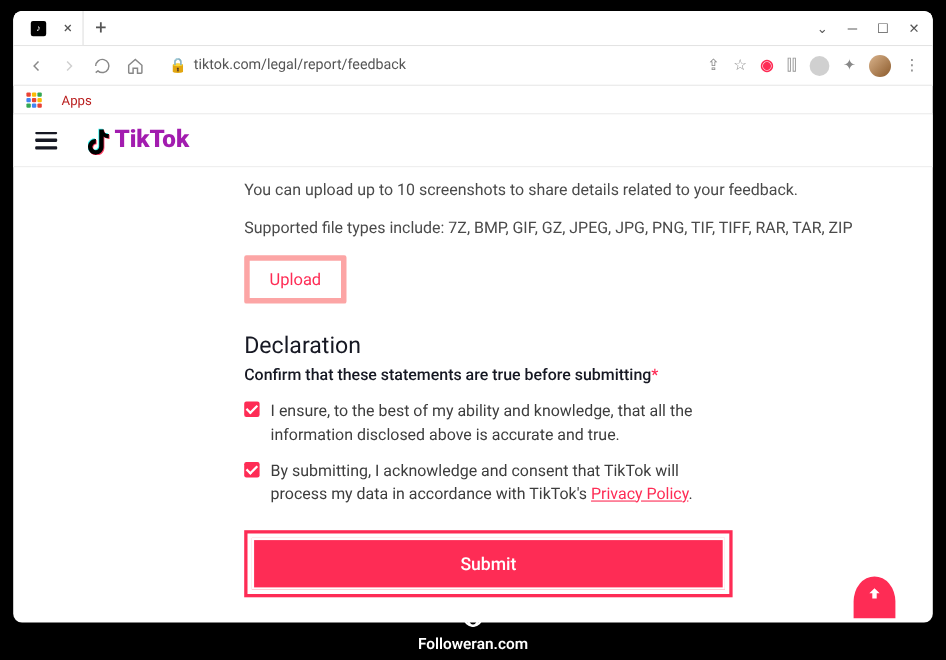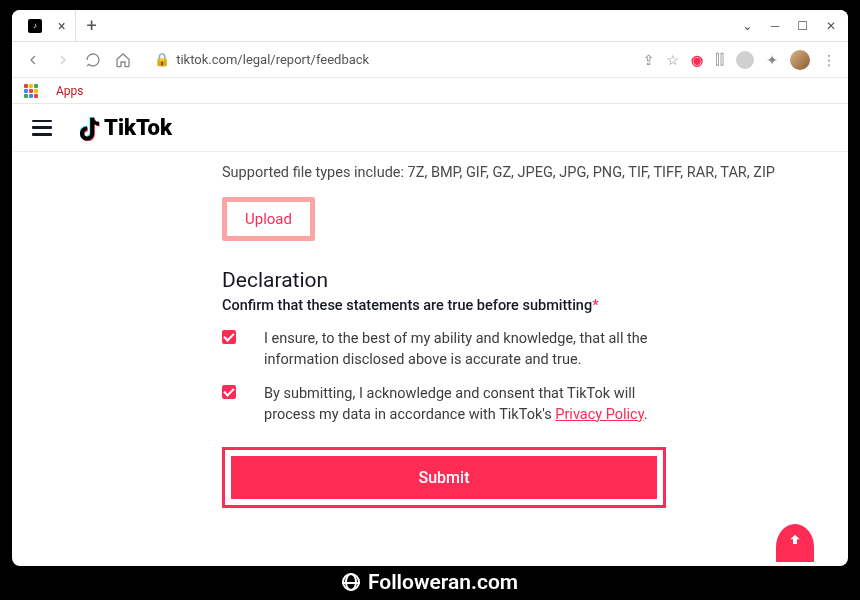--- a/index.html
+++ b/index.html
@@ -21,39 +21,39 @@
   .ext-icons .dot { width: 18px; height: 18px; border-radius: 50%; background: #d0d0d0; }
   .ext-icons .avatar { width: 20px; height: 20px; border-radius: 50%; background: linear-gradient(135deg,#d9b38c,#8b5a2b); }
   .bookmarks { height: 26px; display: flex; align-items: center; gap: 18px; padding: 0 12px; border-bottom: 1px solid #e8e8e8; font-size: 12px; color: #b91c1c; }
   .apps-icon { width: 14px; height: 14px; display: grid; grid-template-columns: repeat(3,1fr); grid-template-rows: repeat(3,1fr); gap: 1px; }
   .apps-icon span { background: linear-gradient(45deg,#f44,#4a4,#48f,#fb0); border-radius: 1px; }
   .apps-icon span:nth-child(1){background:#ea4335}.apps-icon span:nth-child(2){background:#fbbc05}.apps-icon span:nth-child(3){background:#34a853}.apps-icon span:nth-child(4){background:#4285f4}.apps-icon span:nth-child(5){background:#ea4335}.apps-icon span:nth-child(6){background:#fbbc05}.apps-icon span:nth-child(7){background:#34a853}.apps-icon span:nth-child(8){background:#4285f4}.apps-icon span:nth-child(9){background:#ea4335}
   .content { flex: 1; overflow: hidden; position: relative; }
   .app-header { height: 48px; display: flex; align-items: center; padding: 0 20px; border-bottom: 1px solid #eee; background: #fff; }
   .hamburger { width: 20px; height: 16px; display: flex; flex-direction: column; justify-content: space-between; cursor: pointer; margin-right: 28px; }
   .hamburger span { height: 2.5px; background: #161823; border-radius: 1px; }
-  .logo { display: flex; align-items: center; font-weight: 900; font-size: 22px; color: #000000; }
+  .logo { display: flex; align-items: center; font-weight: 900; font-size: 22px; color: #a21caf; }
   .logo-mark { width: 22px; height: 26px; margin-right: 2px; position: relative; }
   .watch-btn { margin-left: auto; background: #fe2c55; color: #fff; border: none; border-radius: 4px; padding: 10px 18px; font-size: 15px; font-weight: 600; display: flex; align-items: center; gap: 6px; cursor: pointer; }
   .watch-btn .play { width: 0; height: 0; border-top: 6px solid transparent; border-bottom: 6px solid transparent; border-left: 10px solid #fff; }
   .page-body { padding: 10px 40px 40px 210px; font-size: 14.5px; color: #4a4a4a; line-height: 1.45; }
   .instr { margin-bottom: 14px; }
   .upload-btn { display: inline-block; border: 5px solid #fca5a5; color: #fe2c55; background: #fff; padding: 8px 18px; font-size: 15px; border-radius: 2px; cursor: pointer; margin-bottom: 24px; }
   .decl-h { font-size: 21px; color: #161823; font-weight: 400; margin-bottom: 0; }
   .confirm-line { margin-bottom: 12px; color: #161823; font-weight: 500; }
   .req { color: #fe2c55; }
-  .check-row { display: flex; gap: 28px; margin-bottom: 12px; max-width: 440px; color: #3d3d3d; justify-content: flex-end; }
+  .check-row { display: flex; gap: 10px; margin-bottom: 12px; max-width: 440px; color: #3d3d3d; justify-content: flex-end; }
   .checkbox { width: 14px; height: 14px; border-radius: 2px; background: #fe2c55; flex-shrink: 0; margin-top: 2px; position: relative; cursor: pointer; }
   .checkbox::after { content: ""; position: absolute; left: 4px; top: 1px; width: 4px; height: 8px; border: solid #fff; border-width: 0 2px 2px 0; transform: rotate(45deg); }
   .link { color: #fe2c55; }
   .submit-wrap { margin-top: 22px; border: 3px solid #fe2c55; padding: 4px; width: 444px; }
   .submit-btn { width: 100%; background: #fe2c55; color: #fff; border: 2px solid #fff; font-size: 16px; font-weight: 500; padding: 12px 0; cursor: pointer; }
   .fab { position: absolute; right: 34px; bottom: 18px; width: 38px; height: 38px; border-radius: 50% 50% 0 0 / 60% 60% 0 0; background: #fe2c55; transform: translateY(14px); cursor: pointer; display:flex; align-items:flex-start; justify-content:center; padding-top:8px;}
   .fab svg { width:16px; height:16px; }
-  .footer-brand { position: absolute; bottom: 6px; left: 0; right: 0; color: #fff; font-size: 21px; font-weight: 600; display: flex; align-items: center; justify-content: center; gap: 8px; }
+  .footer-brand { position: absolute; bottom: 6px; left: 0; right: 0; color: #fff; font-size: 14px; font-weight: 600; display: flex; align-items: center; justify-content: center; gap: 8px; flex-direction: column; }
   .footer-brand .globe { width: 18px; height: 18px; border: 2px solid #fff; border-radius: 50%; position: relative; }
   .footer-brand .globe::before { content:""; position:absolute; top:-2px; bottom:-2px; left:50%; width:8px; border:2px solid #fff; border-radius:50%; transform:translateX(-50%);}
   .footer-brand .globe::after { content:""; position:absolute; left:-2px; right:-2px; top:50%; height:0; border-top:2px solid #fff;}
 </style>
 </head>
 <body>
 
 <div class="window">
   <div class="titlebar">
     <div class="tab">
@@ -133,20 +133,21 @@
             <path d="M22 8c-2 0-4-2-4-5h-5v20c0 2-2 4-4 4s-4-2-4-4 2-4 4-4v-5c-5 0-9 4-9 9s4 9 9 9 9-4 9-9V11c2 1 3 2 6 2V8h-2z" fill="#000"></path>
             <path d="M22 8c-2 0-4-2-4-5h-5v20c0 2-2 4-4 4s-4-2-4-4 2-4 4-4v-5c-5 0-9 4-9 9s4 9 9 9 9-4 9-9V11c2 1 3 2 6 2V8h-2z" fill="#25f4ee" transform="translate(-1,-1)" opacity="0.9"></path>
             <path d="M22 8c-2 0-4-2-4-5h-5v20c0 2-2 4-4 4s-4-2-4-4 2-4 4-4v-5c-5 0-9 4-9 9s4 9 9 9 9-4 9-9V11c2 1 3 2 6 2V8h-2z" fill="#fe2c55" transform="translate(1,1)" opacity="0.9"></path>
             <path d="M22 8c-2 0-4-2-4-5h-5v20c0 2-2 4-4 4s-4-2-4-4 2-4 4-4v-5c-5 0-9 4-9 9s4 9 9 9 9-4 9-9V11c2 1 3 2 6 2V8h-2z" fill="#000"></path>
           </svg>
         <span>TikTok</span>
       </div>
     </div>
 
     <div class="page-body">
+      <p class="instr">You can upload up to 10 screenshots to share details related to your feedback.</p>
       <p class="instr">Supported file types include: 7Z, BMP, GIF, GZ, JPEG, JPG, PNG, TIF, TIFF, RAR, TAR, ZIP</p>
       <button class="upload-btn">Upload</button>
       <h3 class="decl-h">Declaration</h3>
       <p class="confirm-line"><span>Confirm that these statements are true before submitting</span><span class="req">*</span></p>
 
       <div class="check-row">
         <div class="checkbox"></div>
         <div>I ensure, to the best of my ability and knowledge, that all the information disclosed above is accurate and true.</div>
       </div>
       <div class="check-row">

